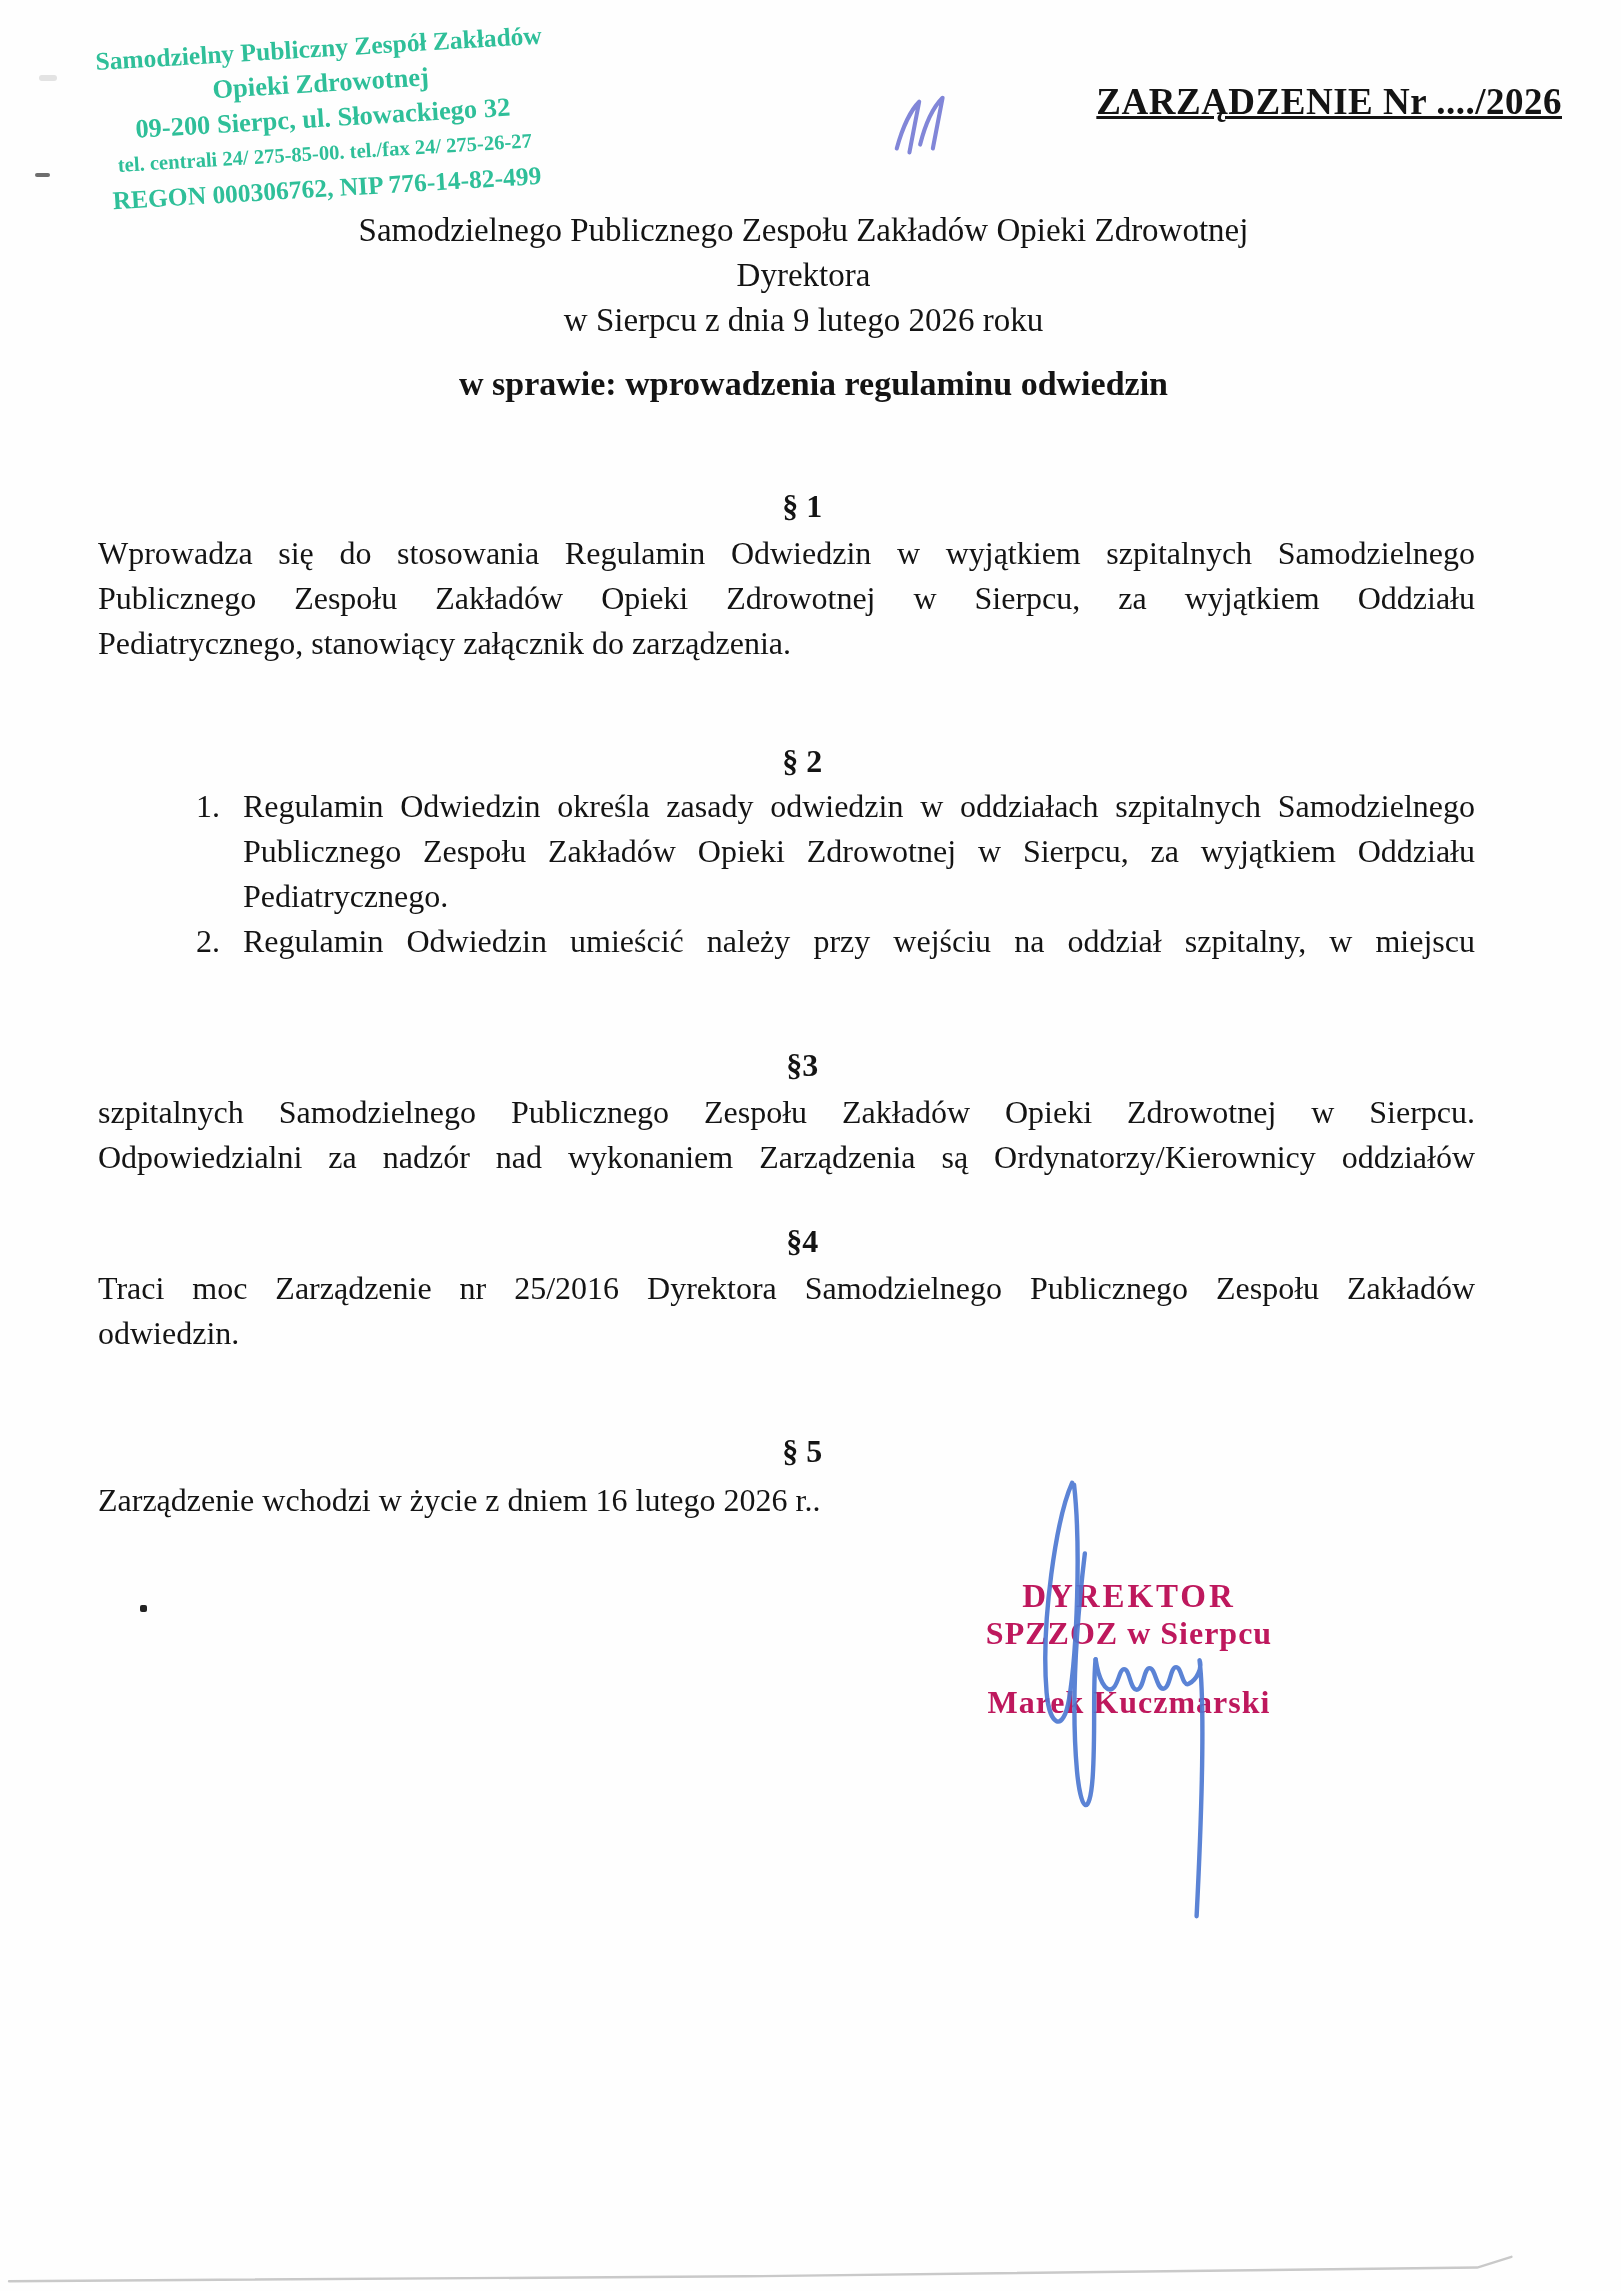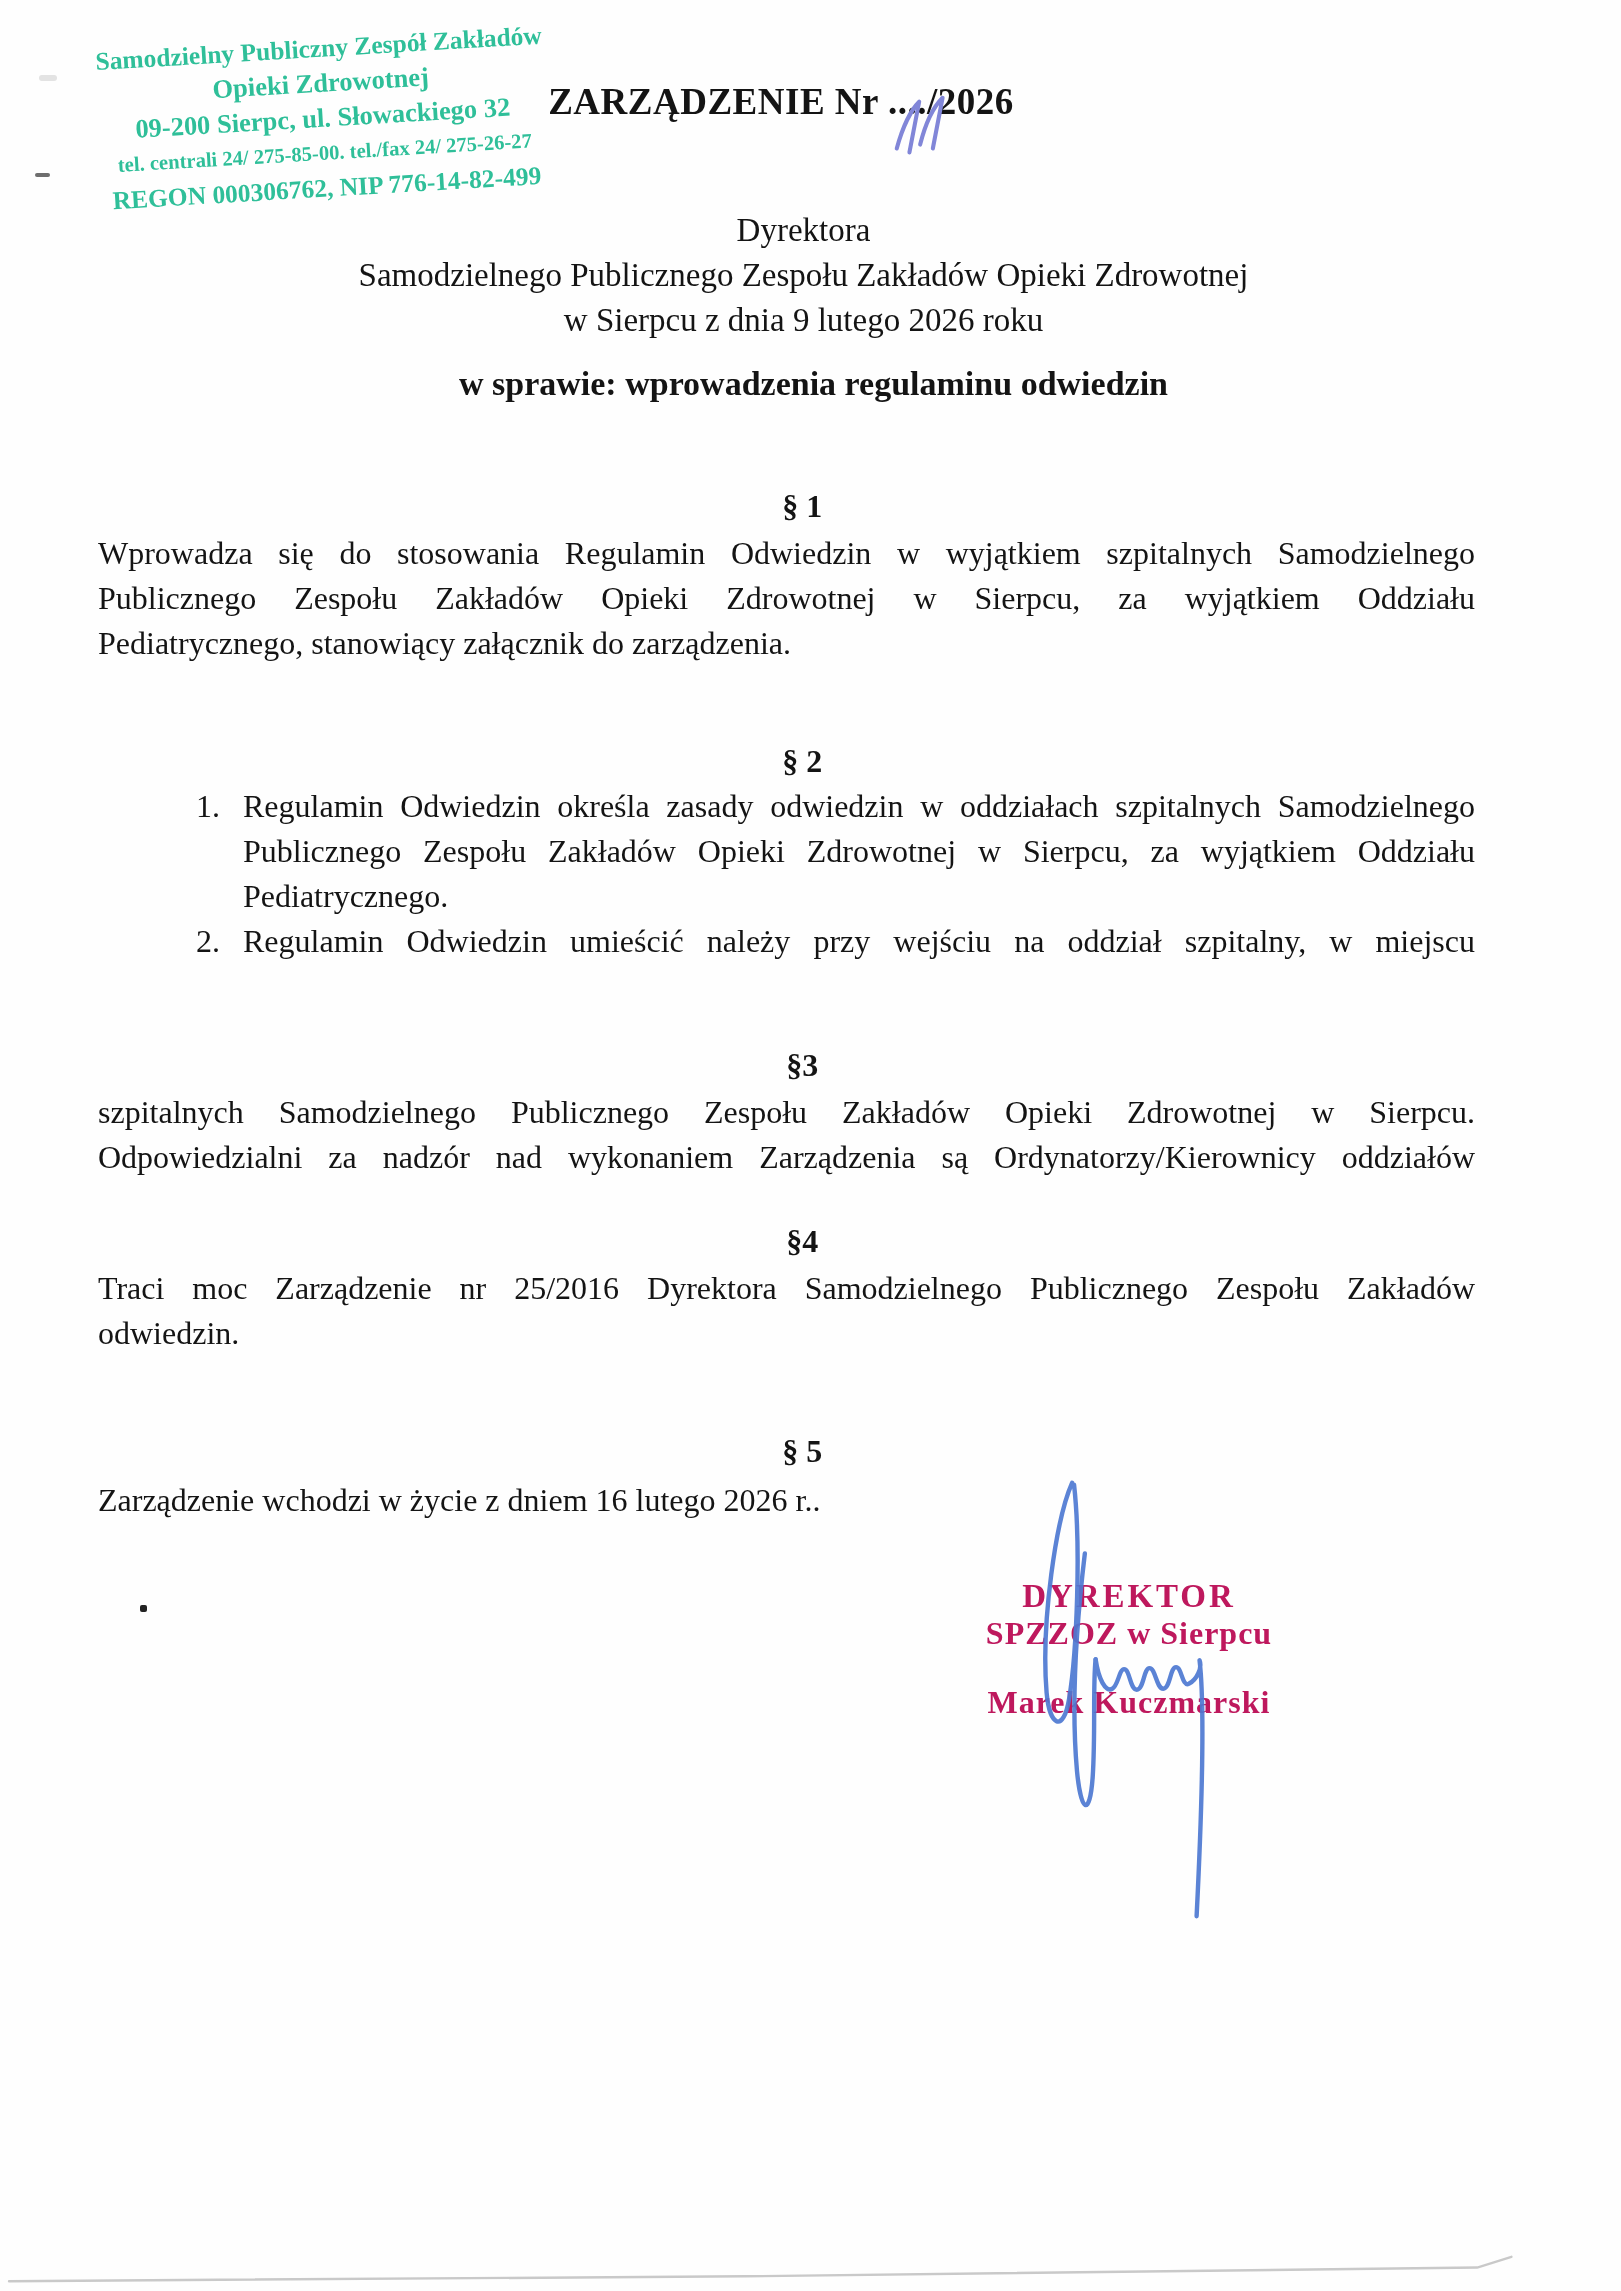--- a/index.html
+++ b/index.html
@@ -19,21 +19,21 @@
     text-align:center;font-weight:600;line-height:35px;
   }
   .stamp-address .l1{font-size:25.5px;}
   .stamp-address .l2{font-size:26.5px;}
   .stamp-address .l3{font-size:26.5px;}
   .stamp-address .l4{font-size:20.6px;}
   .stamp-address .l5{font-size:25.5px;}
   
   .doc-title{
     position:absolute;left:0;top:80px;width:1562px;
-    text-align:center;font-size:37px;font-weight:bold;letter-spacing:0.5px;
+    text-align:right;font-size:37px;font-weight:bold;letter-spacing:0.5px;text-decoration:underline;
   }
   .hand-number{position:absolute;left:887px;top:88px;width:78px;height:82px;}
   
   .header-lines{
     position:absolute;left:0;top:208px;width:1607px;
     text-align:center;font-size:33px;line-height:45px;
   }
   .subject{
     position:absolute;left:0;top:365px;width:1627px;
     text-align:center;font-size:34px;font-weight:bold;
@@ -78,22 +78,22 @@
   </div>
 
   <div class="doc-title">ZARZĄDZENIE Nr ..../2026</div>
 
   <svg class="hand-number" viewBox="0 0 80 84">
     <path d="M10,62 C16,40 25,22 33,14 L23,66" fill="none" stroke="#8186d8" stroke-width="4.2" stroke-linecap="round" stroke-linejoin="round"></path>
     <path d="M34,58 C40,34 49,18 57,10 L47,62" fill="none" stroke="#8186d8" stroke-width="4.2" stroke-linecap="round" stroke-linejoin="round"></path>
   </svg>
 
   <div class="header-lines">
+    <div>Samodzielnego Publicznego Zespołu Zakładów Opieki Zdrowotnej</div>
     <div>Dyrektora</div>
-    <div>Samodzielnego Publicznego Zespołu Zakładów Opieki Zdrowotnej</div>
     <div>w Sierpcu z dnia 9 lutego 2026 roku</div>
   </div>
 
   <div class="subject">w sprawie: wprowadzenia regulaminu odwiedzin</div>
 
   <div class="body">
 
     <div class="sec-head" style="top:488px;">§ 1</div>
     <div class="sec-text" style="top:531px;">
       <div class="jl">Wprowadza się do stosowania Regulamin Odwiedzin w wyjątkiem szpitalnych Samodzielnego</div>

